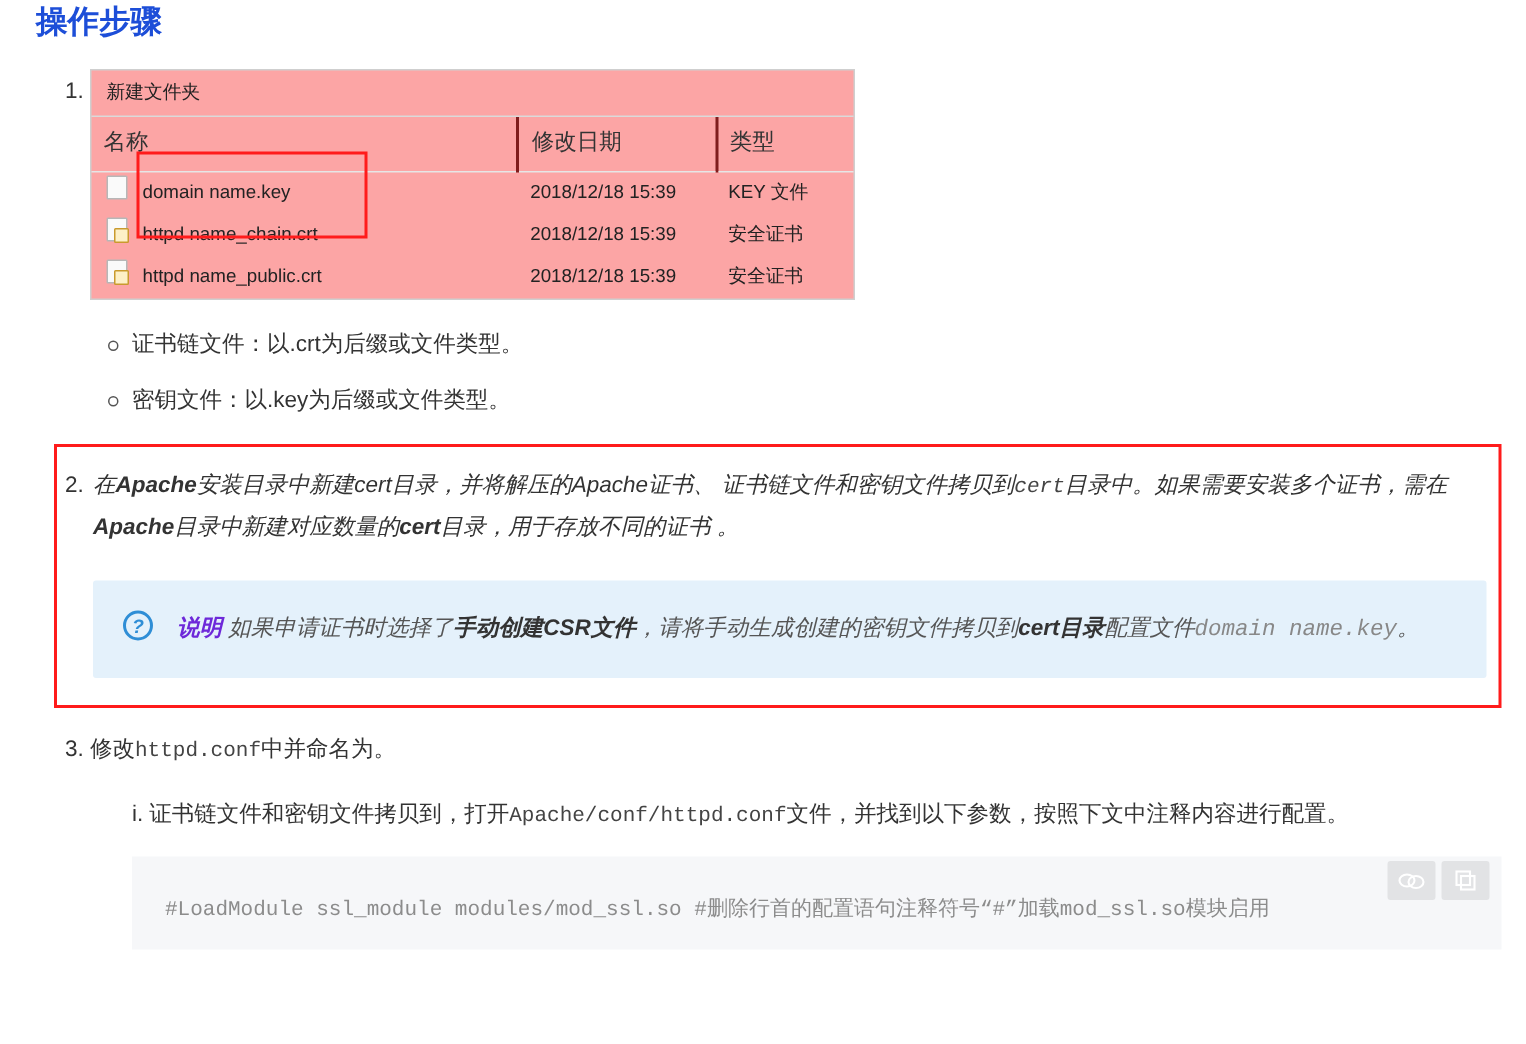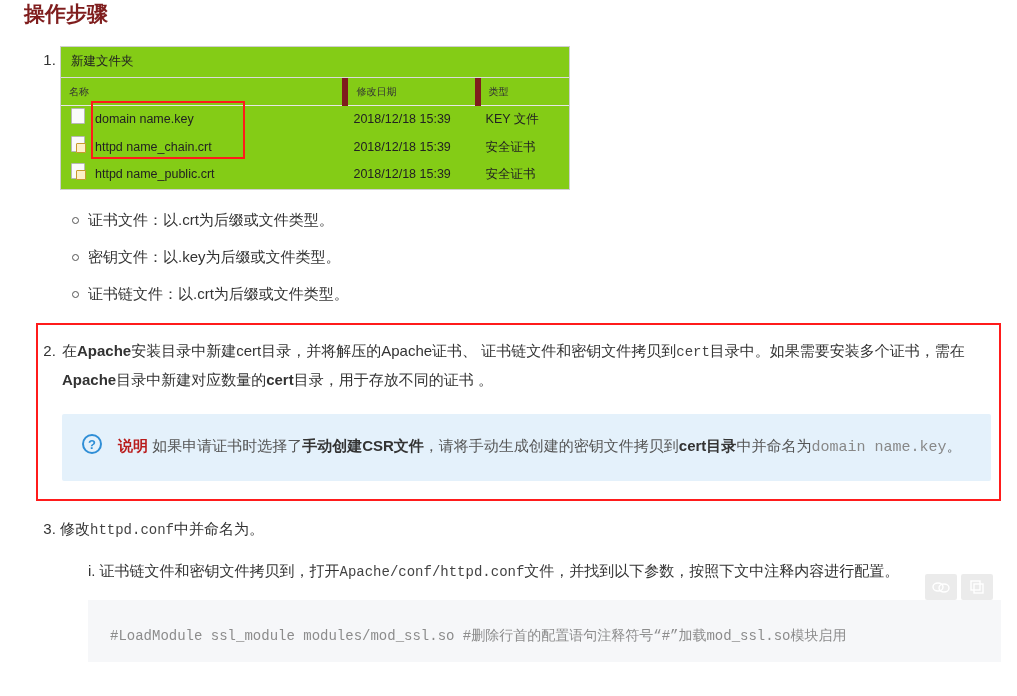--- a/index.html
+++ b/index.html
@@ -9,21 +9,21 @@
     font-family: "PingFang SC", "Microsoft YaHei", "Helvetica Neue", Arial, sans-serif;
     font-size: 15px;
     color: #333;
     background: #fff;
     width: 1017px;
   }
   .page { padding: 0 16px 20px 24px; position: relative; }
   h2 {
     font-size: 21px;
     font-weight: 700;
-    color: #7f1d1d;
+    color: #1d4ed8;
     margin: 0 0 18px 0;
   }
   ol.main-list {
     margin: 0;
     padding-left: 36px;
     list-style: decimal;
   }
   ol.main-list > li {
     margin-bottom: 16px;
     line-height: 1.9;
@@ -31,52 +31,53 @@
   }
   ol.main-list > li.highlighted {
     margin-bottom: 0;
   }
   .highlight-box {
     border: 2px solid #ff1b1b;
     padding: 12px 8px 18px 0;
     margin-left: -24px;
     margin-bottom: 14px;
   }
-  .highlight-box .li-body { padding-left: 24px; }
+  .highlight-box .li-body { padding-left: 24px; font-style: italic; }
   .code-inline {
     font-family: Menlo, Consolas, "Courier New", monospace;
     font-size: 14px;
   }
   .code-inline-gray { color: #444; }
 
   
   .filebox {
     border: 1px solid #cfcfcf;
     width: 510px;
     margin-top: 6px;
     font-size: 12.5px;
     color: #222;
-    background: #84cc16;
+    background: #fca5a5;
   }
   .filebox-head {
     border-bottom: 1px solid #dadada;
     padding: 3px 10px;
     color: #222;
     font-size: 12.5px;
   }
   .filebox-table { width: 100%; border-collapse: collapse; }
   .filebox-table th {
     text-align: left;
     font-weight: 400;
     color: #333;
-    font-size: 10px;
+    font-size: 15px;
     padding: 4px 8px;
     border-bottom: 1px solid #e6e6e6;
-  }
-  .filebox-table th + th { border-left: 6px solid #7f1d1d; }
+    font-family: Liberation Mono, monospace;
+  }
+  .filebox-table th + th { border-left: 2px solid #7f1d1d; }
   .filebox-table td {
     padding: 2px 8px;
     font-size: 12.5px;
     color: #222;
   }
   .name-cell { position: relative; padding-left: 34px !important; }
   .file-icon {
     display: inline-block;
     width: 14px; height: 16px;
     border: 1px solid #b7b7b7;
@@ -137,21 +138,21 @@
     left: 20px; top: 20px;
     width: 20px; height: 20px;
     border: 2px solid #2f8ed6;
     border-radius: 50%;
     color: #2f8ed6;
     font-size: 13px;
     font-weight: 700;
     text-align: center;
     line-height: 18px;
   }
-  .note b.header { color: #b91c1c; }
+  .note b.header { color: #6d28d9; }
   .note .code-name {
     font-family: Menlo, Consolas, "Courier New", monospace;
     color: #888;
   }
 
   
   ol.roman {
     list-style: none;
     padding-left: 28px;
     margin: 14px 0 0 0;
@@ -229,34 +230,33 @@
               <td>2018/12/18 15:39</td>
               <td>安全证书</td>
             </tr>
           </tbody>
             </table>
           <div class="red-name-box"></div>
         </div>
       </div>
 
       <ul class="sub-list">
-        <li>证书文件：以.crt为后缀或文件类型。</li>
+        <li>证书链文件：以.crt为后缀或文件类型。</li>
         <li>密钥文件：以.key为后缀或文件类型。</li>
-        <li>证书链文件：以.crt为后缀或文件类型。</li>
       </ul>
     </li>
 
     <li class="highlighted">
       <div class="highlight-box">
         <div class="li-body">
           <span>在</span><b>Apache</b><span>安装目录中新建cert目录，并将解压的Apache证书、 证书链文件和密钥文件拷贝到</span><span class="code-inline code-inline-gray">cert</span><span>目录中。如果需要安装多个证书，需在</span><b>Apache</b><span>目录中新建对应数量的</span><b>cert</b><span>目录，用于存放不同的证书 。</span>
 
           <div class="note">
             <div class="note-icon">?</div>
-            <b class="header">说明</b><span> 如果申请证书时选择了</span><b>手动创建CSR文件</b><span>，请将手动生成创建的密钥文件拷贝到</span><b>cert目录</b><span>中并命名为</span><span class="code-name">domain name.key</span><span>。</span>
+            <b class="header">说明</b><span> 如果申请证书时选择了</span><b>手动创建CSR文件</b><span>，请将手动生成创建的密钥文件拷贝到</span><b>cert目录</b><span>配置文件</span><span class="code-name">domain name.key</span><span>。</span>
           </div>
         </div>
       </div>
     </li>
 
     <li>
       <span>修改</span><span class="code-inline code-inline-gray">httpd.conf</span><span>中并命名为。</span>
 
       <ol class="roman">
         <li>

